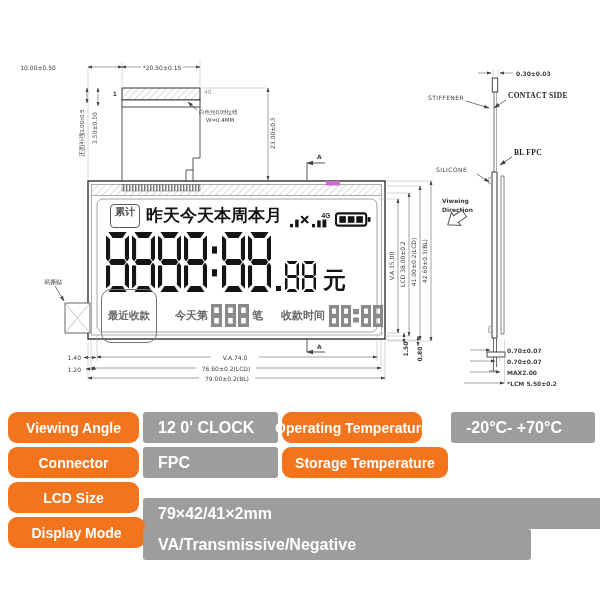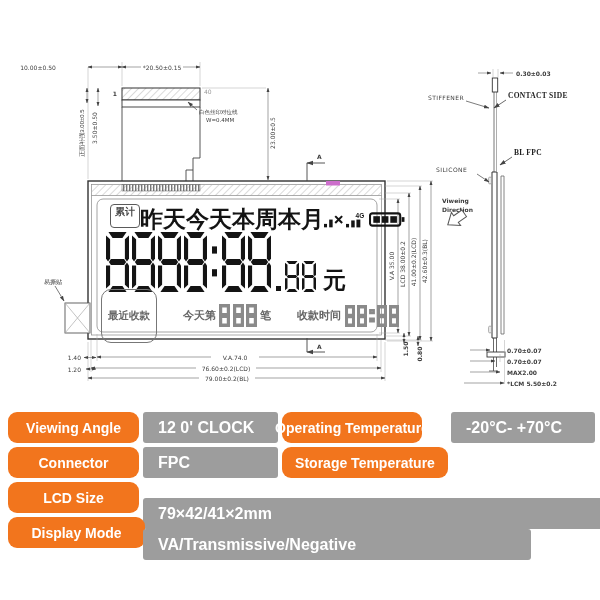--- a/index.html
+++ b/index.html
@@ -14,36 +14,36 @@
   .ts{font-size:5.5px}
   .tb{font-weight:bold}
   .eng{font-family:"Liberation Serif",serif;font-weight:bold;font-size:7.5px;fill:#1d1d1d;letter-spacing:.3px}
   .cjk{font-family:sans-serif}
   .gray{fill:#999}
 
   
   .lcd{position:absolute;left:97px;top:199px;width:280px;height:133px}
   .row1{position:absolute;left:13px;right:6px;top:5px;height:24px;display:flex;}
   .tag{border:1.7px solid #5a5a5a;border-radius:4px;color:#4a4a4a;font-weight:bold;font-size:10px;padding:1px 4px;line-height:1.25;font-family:sans-serif;white-space:nowrap}
-  .period{font-size:23px;font-weight:bold;color:#131313;font-family:sans-serif;white-space:nowrap}
+  .period{margin-left:6px;font-size:17px;font-weight:bold;color:#131313;font-family:sans-serif;white-space:nowrap}
   .icons{margin-left:auto;display:flex;align-items:flex-end;gap:3px}
   .row2{position:absolute;left:9px;top:31px;height:62px;display:flex;align-items:flex-end}
   .segrow{display:flex;gap:3px}
   .amount svg{width:23px;height:60px}
   .amount svg.c{width:9px;height:60px}
   .segfill polygon,.segfill rect{fill:#141414}
   .segout polygon,.segout rect{fill:#fefefe;stroke:#8a8a8a;stroke-width:2.5px;vector-effect:non-scaling-stroke}
   .dot{width:5px;height:5px;background:#141414;margin:0 0 1px 5px}
   .dec{margin-left:4px}
   .dec svg{width:14px;height:31px}
   .yuan{font-size:23px;font-weight:bold;color:#131313;margin-left:7px;line-height:.95;font-family:sans-serif}
   .row3{position:absolute;left:4px;top:103px;height:27px;display:flex;align-items:center;color:#666;font-family:sans-serif}
   .stadium{border:1.7px solid #777;border-radius:10px;font-size:10.5px;font-weight:bold;padding:19px 6px;color:#666;white-space:nowrap}
   .r3t{font-size:11px;font-weight:bold;white-space:nowrap}
-  .ml{margin-left:26px}
+  .ml{margin-left:18px}
   .sml{margin-left:3px}
   .count{gap:2.5px;margin-left:3px}
   .count svg{width:11px;height:23px}
   .time{gap:2px;margin-left:4px}
   .time svg{width:10px;height:22px}
   .time svg.c{width:6px;height:22px}
 
   
   .spec{position:absolute;left:0;top:405px;width:600px;height:195px;background:#fff}
   .cell{position:absolute;height:31px;display:flex;align-items:center;color:#fff;font-weight:bold;white-space:nowrap}

